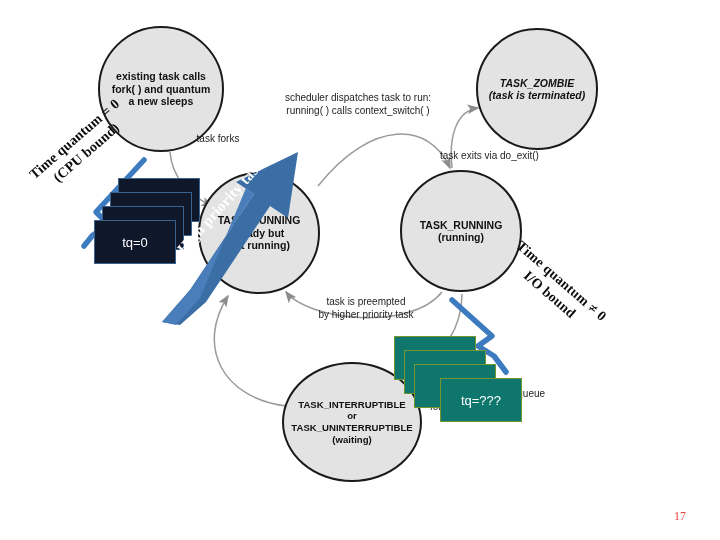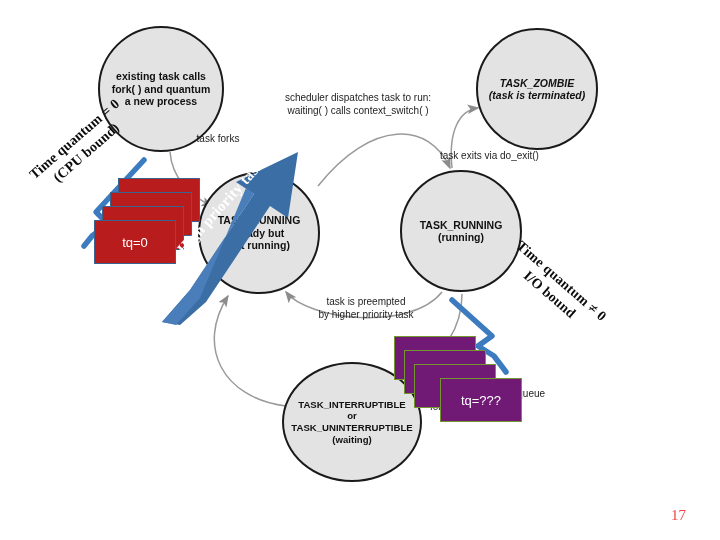--- a/index.html
+++ b/index.html
@@ -49,38 +49,38 @@
   #note-cpu{left:-4px;top:128px;width:170px;transform:rotate(-41deg);transform-origin:50% 50%;text-align:center;}
   #note-io{left:470px;top:270px;width:170px;transform:rotate(41deg);transform-origin:50% 50%;text-align:center;}
 
   
   .card{
     position:absolute;box-sizing:border-box;
     display:flex;align-items:center;justify-content:center;
     color:#ffffff;font-size:13px;font-weight:normal;
     font-family:"Liberation Sans", sans-serif;
   }
-  .card.blue{background:#b91c1c;border:1px solid #3a638f;}
-  .card.green{background:#701a75;border:1px solid #74962f;}
+  .card.blue{background:#0f172a;border:1px solid #3a638f;}
+  .card.green{background:#0f766e;border:1px solid #74962f;}
   .card-label{pointer-events:none;}
 
   
   #arrow-highprio{position:absolute;left:150px;top:150px;width:170px;height:175px;}
   #arrow-text{
     position:absolute;left:128px;top:196px;width:190px;
     transform:rotate(-48deg);transform-origin:50% 50%;
     color:#ffffff;font-weight:bold;font-size:15px;
     font-family:"Liberation Serif", serif;text-align:center;
     letter-spacing:.3px;pointer-events:none;
   }
 
   
   #page-number{
     position:absolute;right:34px;bottom:16px;color:#ef4444;
-    font-size:15px;font-family:"Liberation Serif", serif;
+    font-size:12px;font-family:"Liberation Serif", serif;
   }
 </style>
 </head>
 <body>
 
 <div id="stage">
 
   <svg class="layer" viewBox="0 0 720 540" xmlns="http://www.w3.org/2000/svg">
     <defs>
       <marker id="ah" markerWidth="9" markerHeight="9" refX="7" refY="3.2" orient="auto" markerUnits="strokeWidth">
@@ -97,21 +97,21 @@
     <path d="M442,292 C410,332 308,320 286,292" fill="none" stroke="#9a9a9a" stroke-width="1.5" marker-end="url(#ah)"></path>
 
     <path d="M462,294 C462,330 440,356 424,364" fill="none" stroke="#9a9a9a" stroke-width="1.5"></path>
 
     <path d="M286,406 C222,398 196,346 228,296" fill="none" stroke="#9a9a9a" stroke-width="1.5" marker-end="url(#ah)"></path>
   </svg>
 
   <div class="state-node" id="node-fork">
     <span class="state-line">existing task calls</span>
     <span class="state-line">fork( ) and quantum</span>
-    <span class="state-line">a new process</span>
+    <span class="state-line">a new sleeps</span>
   </div>
 
   <div class="state-node" id="node-zombie">
     <span class="state-line">TASK_ZOMBIE</span>
     <span class="state-line">(task is terminated)</span>
   </div>
 
   <div class="state-node" id="node-ready">
     <span class="state-line">TASK_RUNNING</span>
     <span class="state-line">(ready but</span>
@@ -125,21 +125,21 @@
 
   <div class="state-node" id="node-waiting">
     <span class="state-line">TASK_INTERRUPTIBLE</span>
     <span class="state-line">or</span>
     <span class="state-line">TASK_UNINTERRUPTIBLE</span>
     <span class="state-line">(waiting)</span>
   </div>
 
   <div class="edge-label" id="lbl-taskforks">task forks</div>
   <div class="edge-label" id="lbl-dispatch">scheduler dispatches task to run:
-waiting( ) calls context_switch( )</div>
+running( ) calls context_switch( )</div>
   <div class="edge-label" id="lbl-exit">task exits via do_exit()</div>
   <div class="edge-label" id="lbl-preempt">task is preempted
 by  higher priority task</div>
   <div class="edge-label" id="lbl-sleep">task sleeps on wait queue
 for a specific event</div>
 
   <svg class="layer" viewBox="0 0 720 540" xmlns="http://www.w3.org/2000/svg">
 
     <path d="M144,160 L96,212 L108,224 L92,236 L84,246" fill="none" stroke="#3c7bbf" stroke-width="5.5" stroke-linecap="round" stroke-linejoin="round"></path>
 

